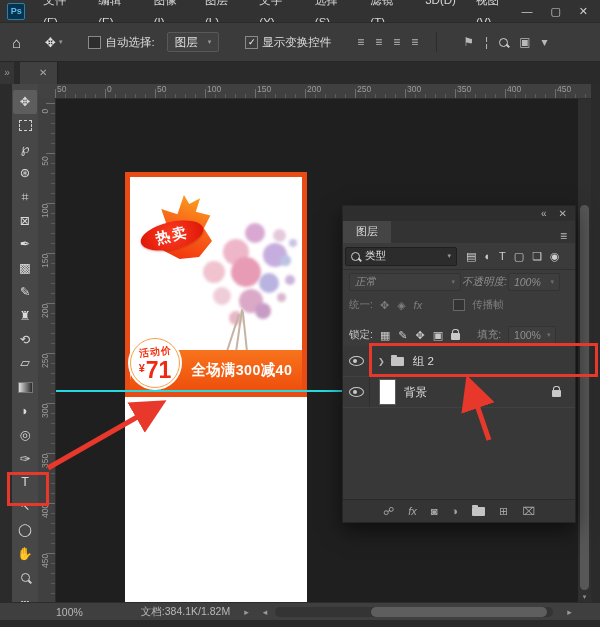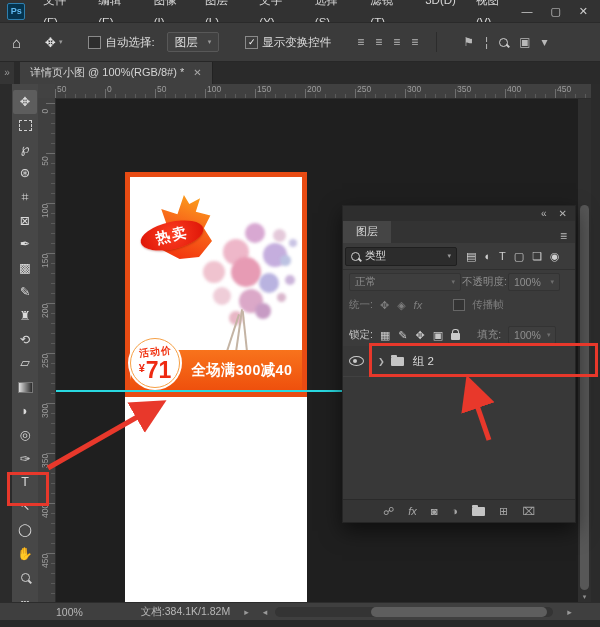--- a/index.html
+++ b/index.html
@@ -97,21 +97,21 @@
   .panel{position:absolute;left:342px;top:205px;width:234px;height:318px;background:#3b3b3b;z-index:40;
          border:1px solid #252525;box-shadow:0 8px 20px rgba(0,0,0,.55);box-sizing:border-box;font-size:10.5px;}
   .p-top{height:15px;background:#2e2e2e;display:flex;justify-content:flex-end;align-items:center;gap:12px;padding-right:8px;color:#b5b5b5;font-size:10px;}
   .p-tabs{height:22px;background:#333;display:flex;align-items:flex-end;}
   .p-tab{background:#454545;color:#dcdcdc;font-size:11px;padding:3px 13px 4px;margin-left:0;}
   .p-menu{margin-left:auto;padding-right:8px;color:#bdbdbd;font-size:12px;}
   .p-filter{height:26px;display:flex;align-items:center;padding:0 2px;gap:9px;border-bottom:1px solid #2f2f2f;background:#3b3b3b;}
   .f-select{width:100px;height:17px;background:#2c2c2c;border:1px solid #1f1f1f;border-radius:2px;display:flex;align-items:center;gap:5px;padding:0 5px;color:#ddd;}
   .f-select .chev{margin-left:auto;}
   .p-ficons{display:flex;align-items:center;gap:8px;color:#cfcfcf;font-size:11px;}
-  .p-blend{height:24px;display:flex;align-items:center;padding:0 6px;gap:1px;color:#8f8f8f;}
+  .p-blend{height:24px;display:flex;align-items:center;padding:0 6px;gap:1px;color:#8f8f8f;font-style:italic;}
   .sel{height:16px;background:#3e3e3e;border:1px solid #333;border-radius:2px;display:inline-flex;align-items:center;padding:0 5px;gap:6px;color:#8f8f8f;}
   .sel .chev{color:#6f6f6f;}
   .p-unify,.p-lock{height:22px;display:flex;align-items:center;padding:0 6px;gap:7px;}
   .p-unify{color:#7e7e7e;}
   .p-lock{color:#c7c7c7;margin-top:8px;}
   .dimcb{width:10px;height:10px;border:1px solid #666;background:#333;}
   .p-rows{height:164px;background:#383838;}
   .layer-row{height:30px;display:flex;align-items:center;border-bottom:1px solid #414141;}
   .eyecell{width:26px;align-self:stretch;display:flex;align-items:center;justify-content:center;border-right:1px solid #2f2f2f;}
   .tw{color:#b5b5b5;font-size:8px;margin:0 6px 0 8px;}
@@ -186,21 +186,20 @@
         <span class="ic">¦</span>
         <span class="magic"></span>
         <span class="ic">▣</span>
         <span class="ic">▾</span>
       </span>
   </div>
 
   <div class="tabrow">
     <span class="collapse">»</span>
     <div class="doctab">
-      <span>详情页小图 @ 100%(RGB/8#) *</span>
       <span class="tabclose">✕</span>
     </div>
   </div>
 
   <div class="leftstrip"></div>
   <div class="toolbar" id="toolbar">
       <div class="tool selected">
         <span class="tglyph">✥</span>
       </div>
       <div class="tool">
@@ -405,20 +404,28 @@
     </div>
     <div class="p-rows">
       <div class="layer-row">
         <span class="eyecell">
             <span class="eye"></span>
           </span>
         <span class="tw">❯</span>
         <span class="folderic"></span>
         <span class="lname">组 2</span>
       </div>
+      <div class="layer-row">
+        <span class="eyecell">
+            <span class="eye"></span>
+          </span>
+        <span class="thumbic"></span>
+        <span class="lname">背景</span>
+        <span class="lockic rowlock"></span>
+      </div>
     </div>
     <div class="p-bottom" id="panel-bottom-icons">
         <span class="ic">☍</span>
         <span class="ic" style="font-style: italic;">fx</span>
         <span class="ic">◙</span>
         <span class="ic">◑</span>
         <span class="folderic"></span>
         <span class="ic">⊞</span>
         <span class="ic">⌧</span>
       </div>

